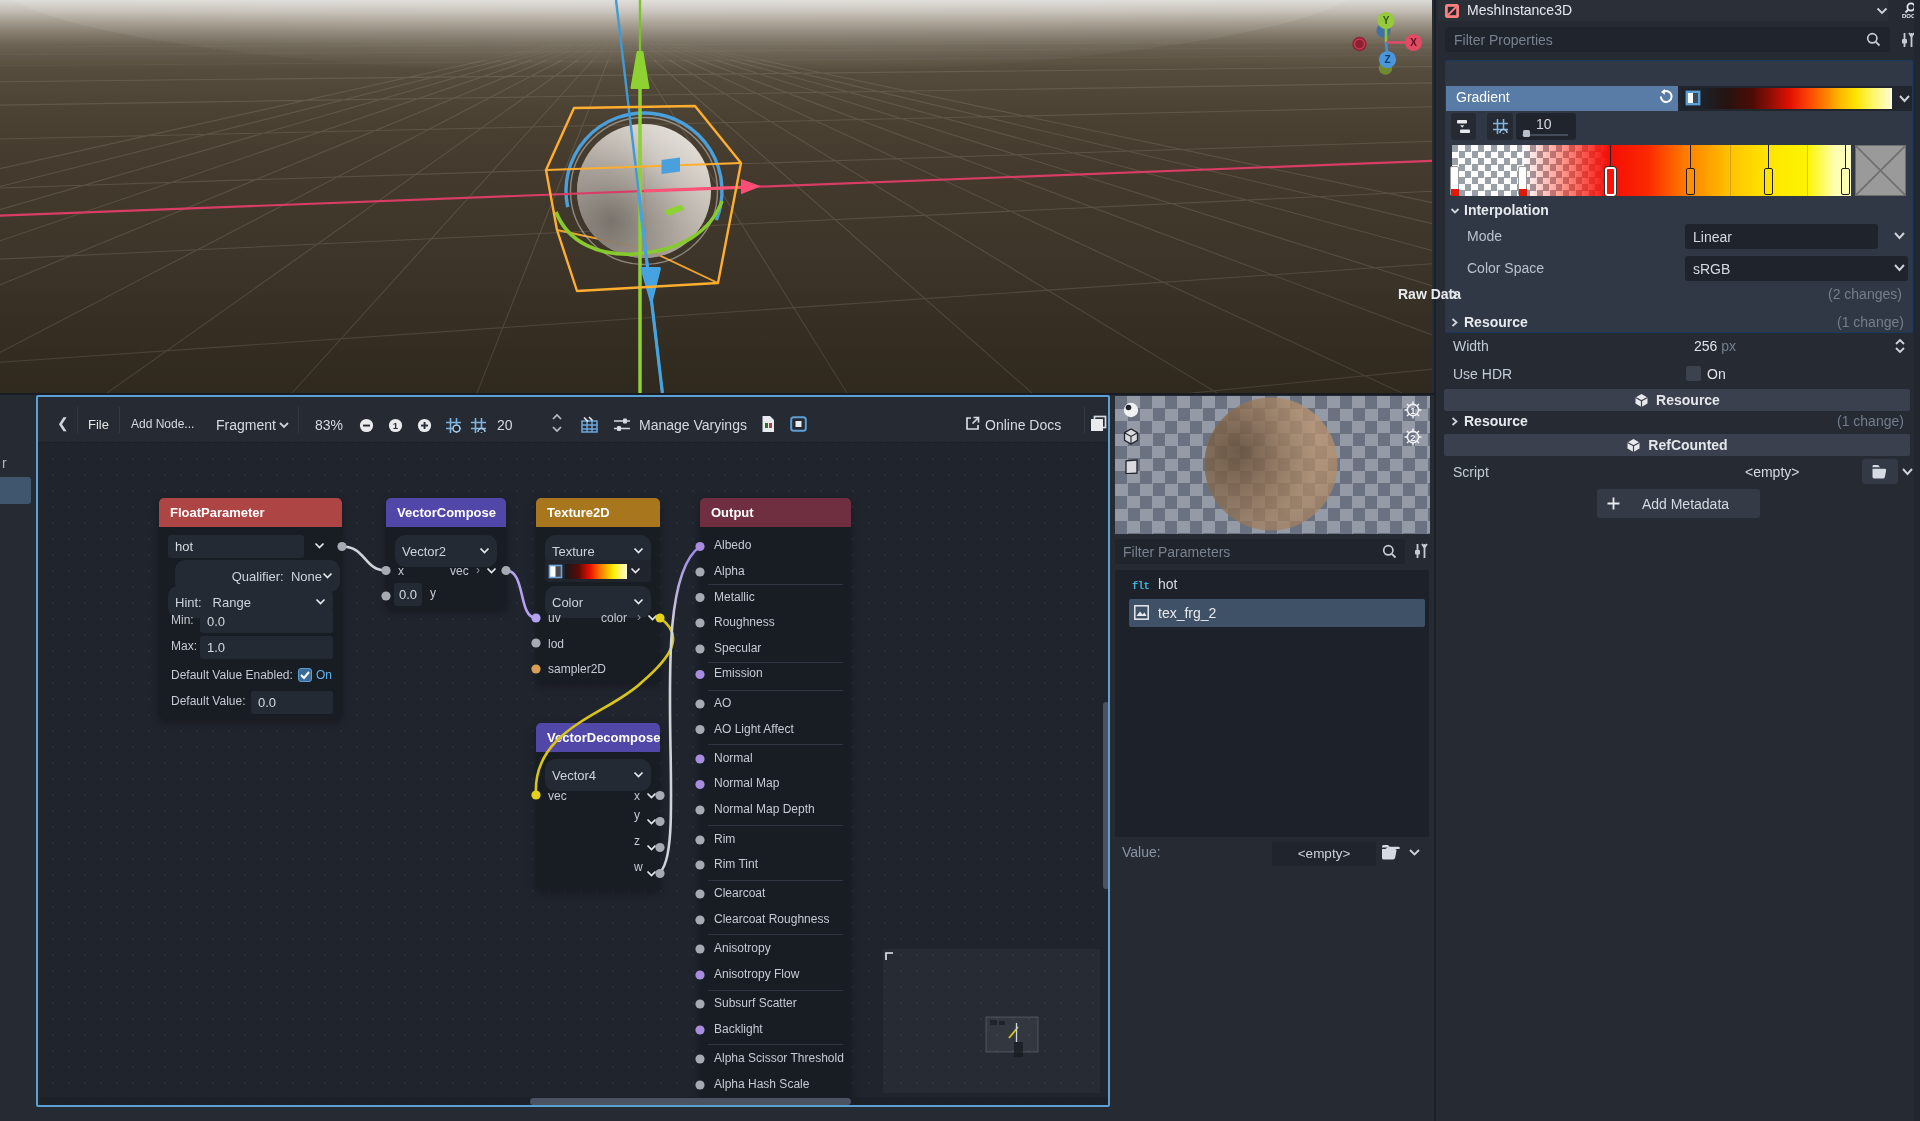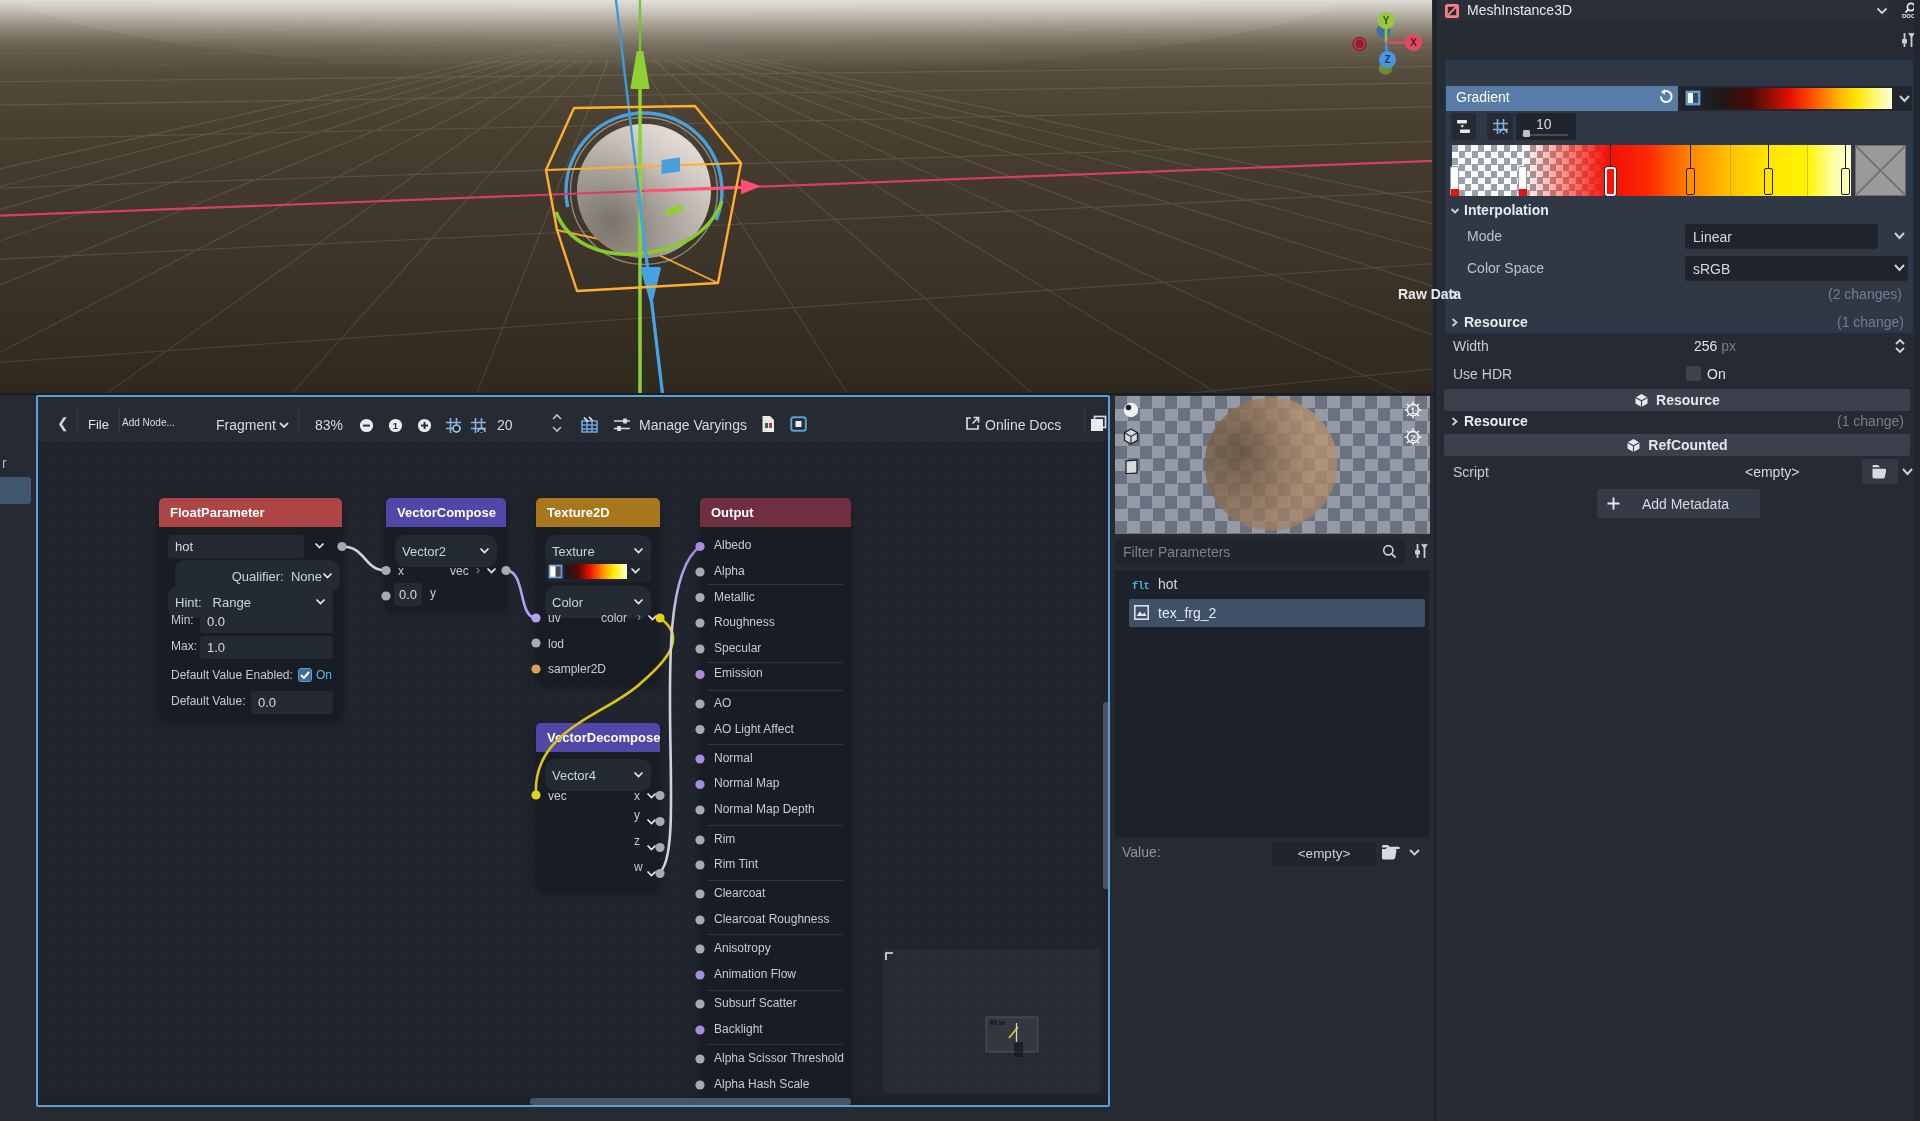--- a/index.html
+++ b/index.html
@@ -118,20 +118,24 @@
           <path d="M1.5 1.5 L6 6 L10.5 1.5" stroke="#cfd3da" stroke-width="1.8" fill="none"></path>
         </svg>
       </div>
 <div class="abs" style="left:464px;top:2px">
         <svg width="18" height="17" viewBox="0 0 18 17">
           <circle cx="11" cy="5" r="3.6" fill="none" stroke="#e8eaee" stroke-width="1.7"></circle>
           <path d="M8.3 7.7 L5.5 10.5" stroke="#e8eaee" stroke-width="1.8"></path>
           <text x="2" y="16" font-size="6" font-weight="bold" fill="#e8eaee" font-family="Liberation Sans">DOC</text>
         </svg>
       </div>
+<div class="abs" style="left:9px;top:27px;width:445px;height:25px;background:#20242c;border-radius:3px;display:flex;align-items:center;padding:0 9px;color:#79828f;font-size:14px">Filter Properties<svg style="position:absolute;right:9px" width="15" height="15" viewBox="0 0 15 15">
+          <circle cx="6.3" cy="6.3" r="4.6" fill="none" stroke="#c7ccd4" stroke-width="1.7"></circle>
+          <path d="M9.8 9.8 L13.5 13.5" stroke="#c7ccd4" stroke-width="1.9"></path>
+        </svg></div>
 <div class="abs" style="left:464px;top:31px">
         <svg width="17" height="18" viewBox="0 0 17 18">
           <g stroke="#c7ccd4" stroke-width="1.8">
             <path d="M4.5 2 V16 M11.5 2 V16"></path>
           </g>
           <rect x="2" y="8" width="5" height="4.5" rx="1" fill="#c7ccd4"></rect>
           <path d="M9 2 L11.5 5.5 L14 2" fill="none" stroke="#c7ccd4" stroke-width="1.8"></path>
         </svg>
       </div>
 <div class="abs" style="left:9px;top:60px;width:468px;height:273px;background:#313845;border:1px solid #1c3a5e;border-radius:2px"></div>
@@ -282,21 +286,21 @@
       </svg>
       <span style="margin-left:14px">Add Metadata</span>
     </div>
 <div class="abs" style="left:36px;top:395px;width:1074px;height:712px;background:#20242d;border:2px solid #5b9fd3;border-radius:2px;overflow:hidden">
 <div class="abs" style="left:0;top:0;width:100%;height:100%;background-image:radial-gradient(circle,#282d37 1.2px,transparent 1.3px);background-size:16px 16px;background-position:7px 6px"></div>
 <div class="abs" style="left:0;top:0;width:100%;height:46px;background:#262b33;border-bottom:1px solid #1d2129"></div>
 <div class="txt " style="left:19px;top:18px;font-size:14px;color:#cfd3da">❮</div>
 <div class="abs" style="left:39px;top:10px;width:1px;height:26px;background:#333a44"></div>
 <div class="txt " style="left:50px;top:20px;font-size:13px;color:#e5e5e5">File</div>
 <div class="abs" style="left:81px;top:10px;width:1px;height:26px;background:#333a44"></div>
-<div class="txt " style="left:84px;top:20px;font-size:10px;color:#d6dae2">Add Node...</div>
+<div class="txt " style="left:93px;top:20px;font-size:12px;color:#d6dae2">Add Node...</div>
 <div class="txt " style="left:178px;top:20px;font-size:14px;color:#d6dae2">Fragment</div>
 <div class="txt " style="left:240px;top:24px;">
         <svg width="12" height="8" viewBox="0 0 12 8">
           <path d="M2 2 L6 6 L10 2" stroke="#cfd3da" stroke-width="1.8" fill="none"></path>
         </svg>
       </div>
 <div class="abs" style="left:260px;top:10px;width:1px;height:26px;background:#333a44"></div>
 <div class="txt " style="left:277px;top:20px;font-size:14px;color:#d6dae2">83%</div>
 <div class="txt " style="left:321px;top:21px;">
         <svg width="15" height="15" viewBox="0 0 15 15">
@@ -537,21 +541,21 @@
 <div class="nrow" style="top:198px;left:14px">AO</div>
 <div class="nrow" style="top:224px;left:14px">AO Light Affect</div>
 <div class="nrow" style="top:253px;left:14px">Normal</div>
 <div class="nrow" style="top:278px;left:14px">Normal Map</div>
 <div class="nrow" style="top:304px;left:14px">Normal Map Depth</div>
 <div class="nrow" style="top:334px;left:14px">Rim</div>
 <div class="nrow" style="top:359px;left:14px">Rim Tint</div>
 <div class="nrow" style="top:388px;left:14px">Clearcoat</div>
 <div class="nrow" style="top:414px;left:14px">Clearcoat Roughness</div>
 <div class="nrow" style="top:443px;left:14px">Anisotropy</div>
-<div class="nrow" style="top:469px;left:14px">Animation Flow</div>
+<div class="nrow" style="top:469px;left:14px">Anisotropy Flow</div>
 <div class="nrow" style="top:498px;left:14px">Subsurf Scatter</div>
 <div class="nrow" style="top:524px;left:14px">Backlight</div>
 <div class="nrow" style="top:553px;left:14px">Alpha Scissor Threshold</div>
 <div class="nrow" style="top:579px;left:14px">Alpha Hash Scale</div>
 </div>
 <svg class="abs" style="left:0;top:0;z-index:5" width="1074" height="712" viewBox="36 395 1074 712">
 <defs>
           <linearGradient id="cw" x1="0" y1="1" x2="0" y2="0">
             <stop offset="0" stop-color="#d0d3d8"></stop>
             <stop offset="0.75" stop-color="#cfd2d7"></stop>

